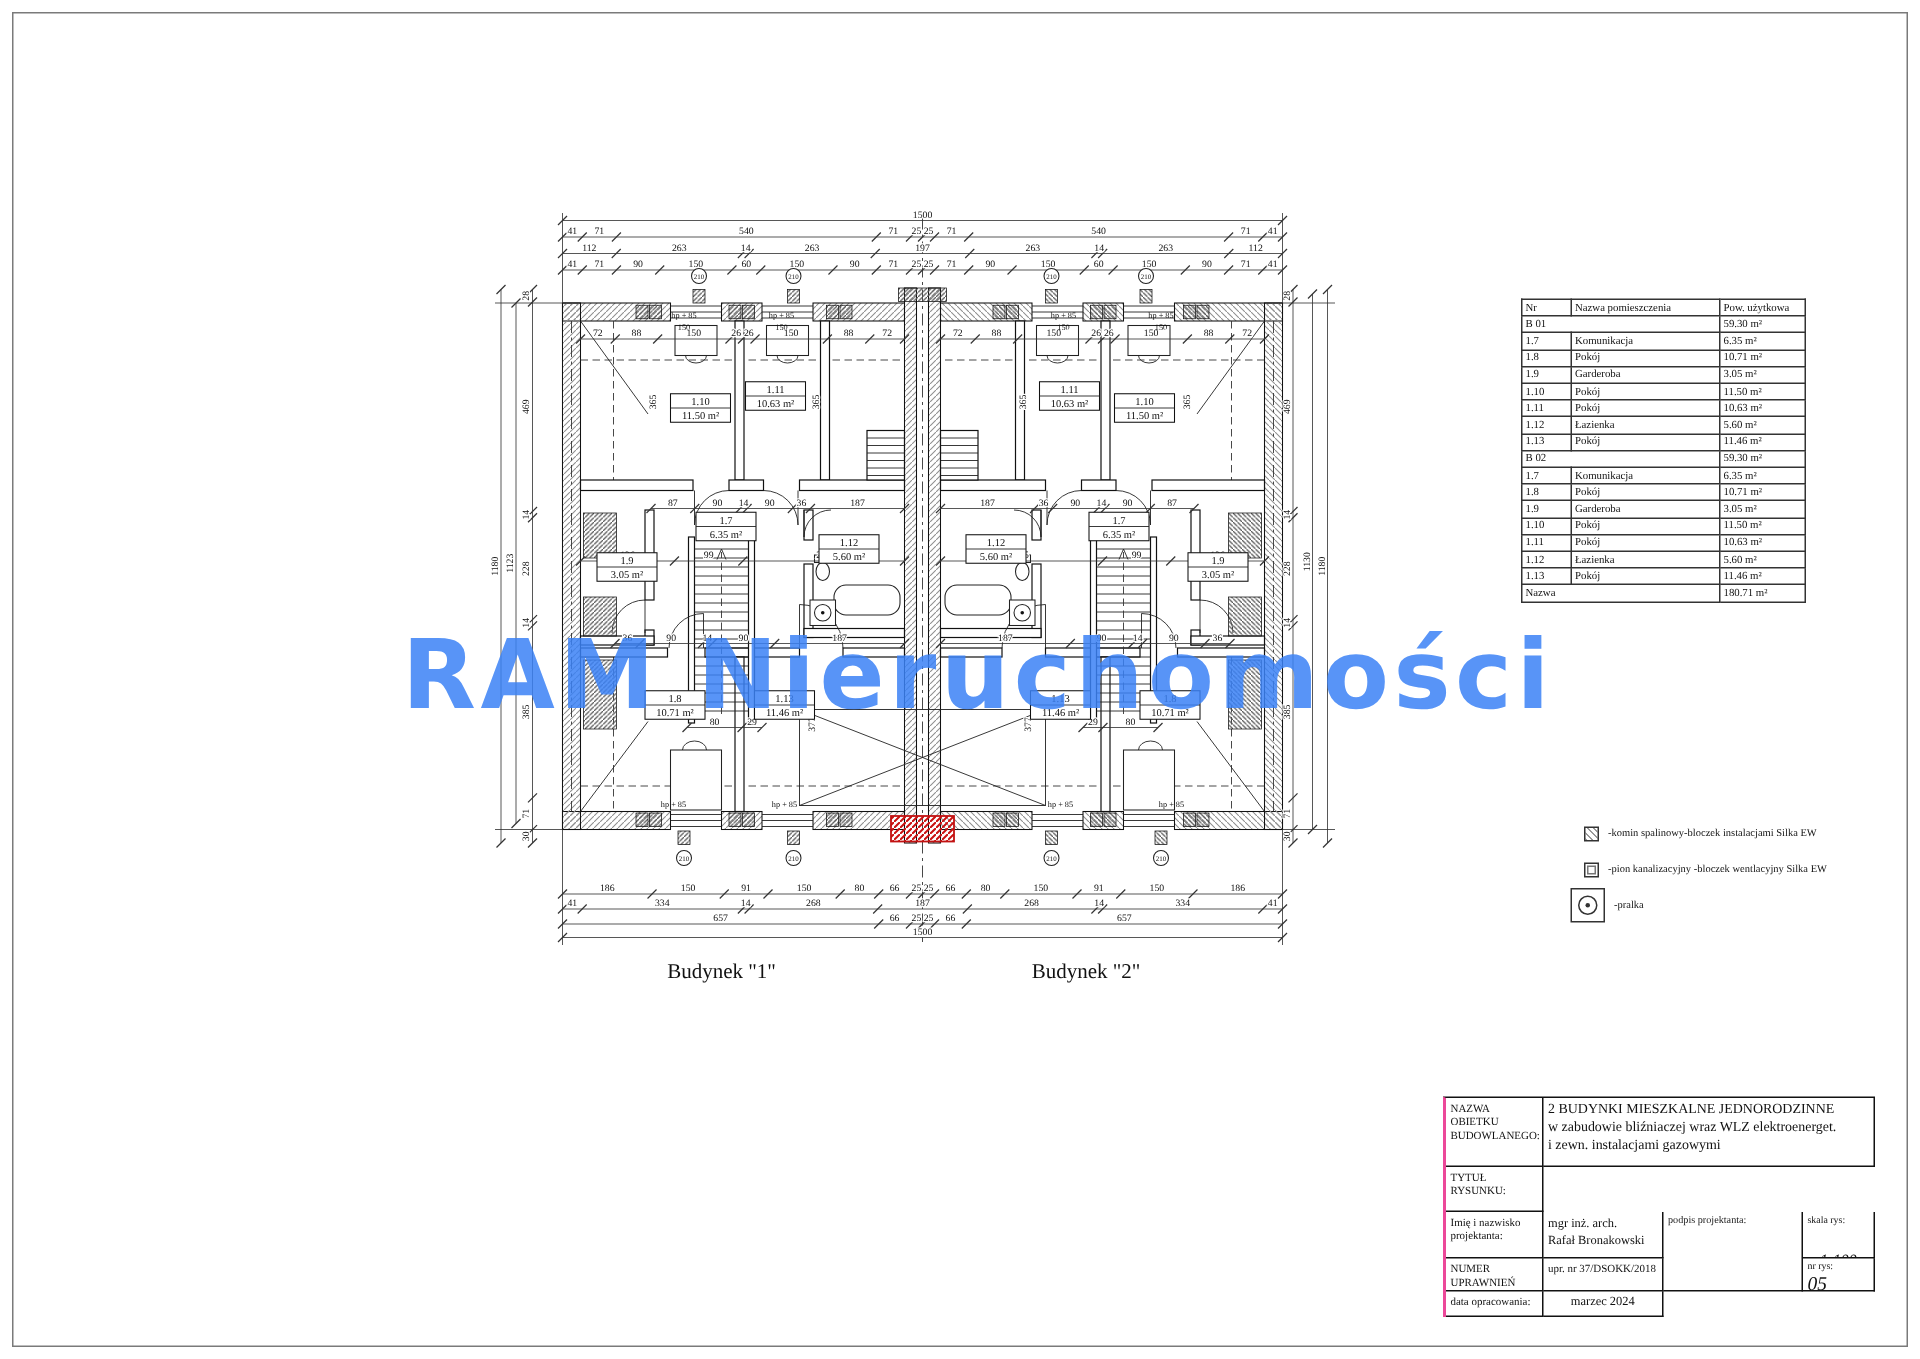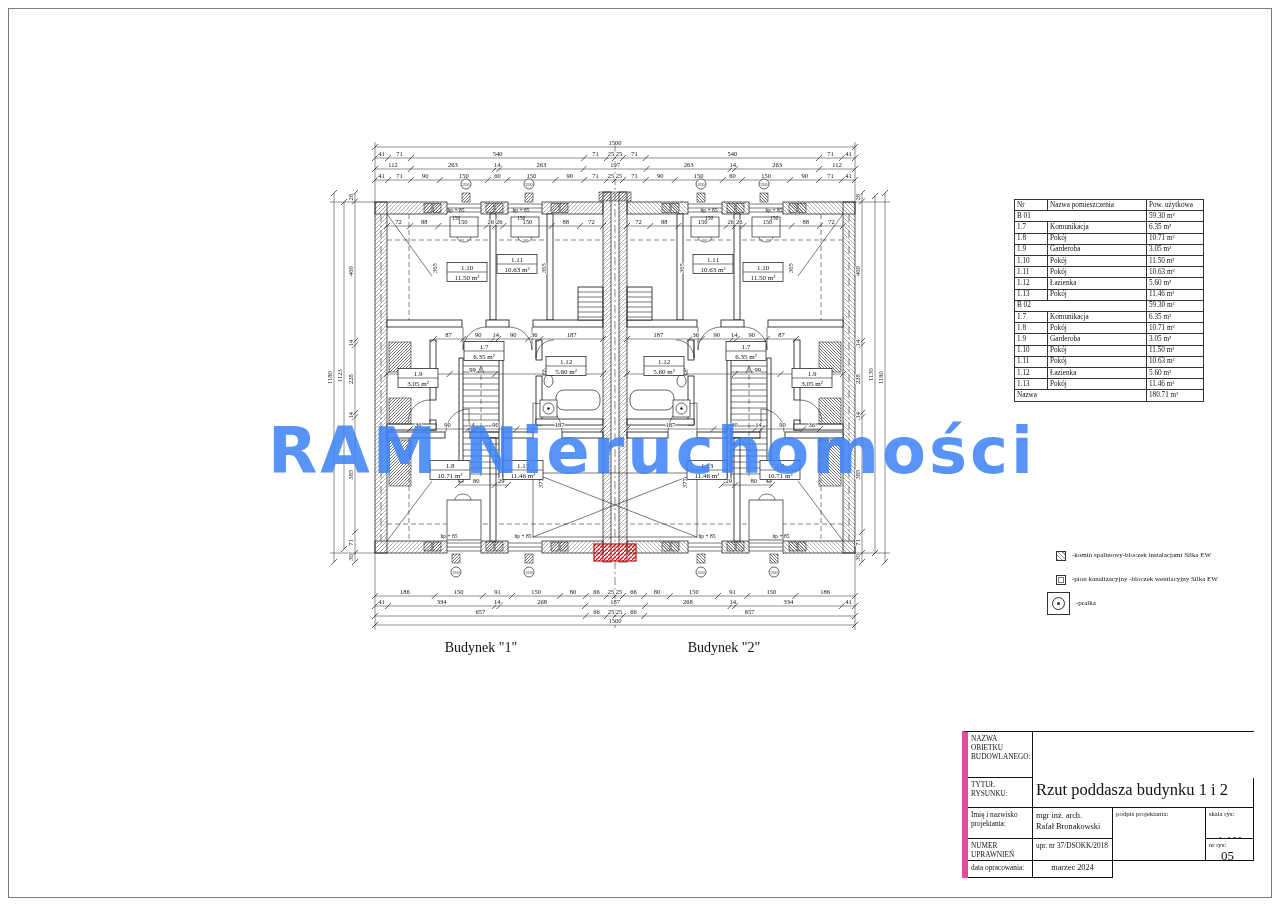--- a/index.html
+++ b/index.html
@@ -40,31 +40,31 @@
   .lg-item{position:absolute;font-size:7px;white-space:nowrap;}
   .lg-ic1{position:absolute;left:1056px;top:551px;width:8px;height:8px;border:1px solid #333;
     background:repeating-linear-gradient(45deg,#999 0 1px,transparent 1px 3px);}
   .lg-ic2{position:absolute;left:1056px;top:575px;width:8px;height:8px;border:1px solid #333;display:flex;align-items:center;justify-content:center;}
   .lg-ic2 i{display:block;width:4px;height:4px;border:1px solid #777;}
   .lg-ic3{position:absolute;left:1047px;top:592px;width:21px;height:21px;border:1px solid #333;display:flex;align-items:center;justify-content:center;}
   .lg-ic3 i{display:block;width:11px;height:11px;border:1px solid #333;border-radius:50%;position:relative;}
   .lg-ic3 i:after{content:"";position:absolute;left:4px;top:4px;width:3px;height:3px;background:#333;border-radius:50%;}
   
   #tblock{position:absolute;left:962px;top:731px;width:286px;height:146px;
-    border-top:1px solid #111;border-left:6px solid #ec4899;font-size:7.5px;}
+    border-top:1px solid #111;border-left:2px solid #ec4899;font-size:7.5px;}
   #tblock .cell{position:absolute;box-sizing:border-box;border-right:1px solid #111;border-bottom:1px solid #111;
     padding:2px 3px;overflow:hidden;}
   .tb-label{white-space:pre-line;font-size:7.3px;line-height:1.25;}
   .tb-nameval{white-space:pre-line;font-size:9.3px;line-height:1.3;padding-top:3px;}
   .tb-title{font-size:16.5px;padding-top:5px;padding-left:6px;}
   .tb-designer{white-space:pre-line;font-size:8.3px;line-height:1.35;padding-top:3px;}
   .tb-sign{font-size:6.8px;color:#222;}
   .tb-smalllabel{font-size:6.6px;display:block;}
   .tb-scaleval{font-size:10.5px;font-style:italic;text-align:center;display:block;margin-top:18px;}
-  .tb-sheetval{font-size:13px;text-align:center;display:block;margin-top:0;padding-right:4px;}
+  .tb-sheetval{font-size:13px;font-style:italic;text-align:left;display:block;margin-top:0;padding-right:4px;}
   .tb-permit{font-size:7.3px;padding-top:4px;}
   .tb-date{font-size:8.3px;text-align:center;padding-top:3px;}
 </style>
 </head>
 <body>
 
 <div id="sheet">
 <div id="frame"></div>
 
 <svg width="1280" height="906" viewBox="0 0 1280 906">
@@ -798,23 +798,25 @@
   <span class="lg-item" style="left:1072px;top:575px;">-pion kanalizacyjny -bloczek wentlacyjny Silka EW</span>
   <span class="lg-ic3">
         <i></i>
       </span>
   <span class="lg-item" style="left:1076px;top:599px;">-pralka</span>
 </div>
 
 <div id="tblock">
   <div class="cell tb-label" style="left:0;top:0;width:65px;height:46px;">NAZWA OBIETKU
 BUDOWLANEGO:</div>
+  <div class="cell tb-nameval" style="left:65px;top:0;width:221px;height:46px;">2 BUDYNKI MIESZKALNE JEDNORODZINNE
+w zabudowie bliźniaczej wraz WLZ elektroenerget.
+i zewn. instalacjami gazowymi</div>
   <div class="cell tb-label" style="left:0;top:46px;width:65px;height:30px;">TYTUŁ
 RYSUNKU:</div>
-  <div class="cell tb-title" style="left:65px;top:46px;width:221px;height:30px;">Rzut poddasza budynku 1 i 2</div>
   <div class="cell tb-label" style="left:0;top:76px;width:65px;height:31px;">Imię i nazwisko
 projektanta:</div>
   <div class="cell tb-designer" style="left:65px;top:76px;width:80px;height:31px;">mgr inż. arch.
 Rafał Bronakowski</div>
   <div class="cell tb-sign" style="left:145px;top:76px;width:93px;height:53px;">podpis projektanta:</div>
   <div class="cell" style="left:238px;top:76px;width:48px;height:31px;">
     <span class="tb-smalllabel">skala rys:</span>
     <span class="tb-scaleval">1:100</span>
   </div>
   <div class="cell tb-permit tb-label" style="left:0;top:107px;width:65px;height:22px;padding-top:2px;">NUMER UPRAWNIEŃ

